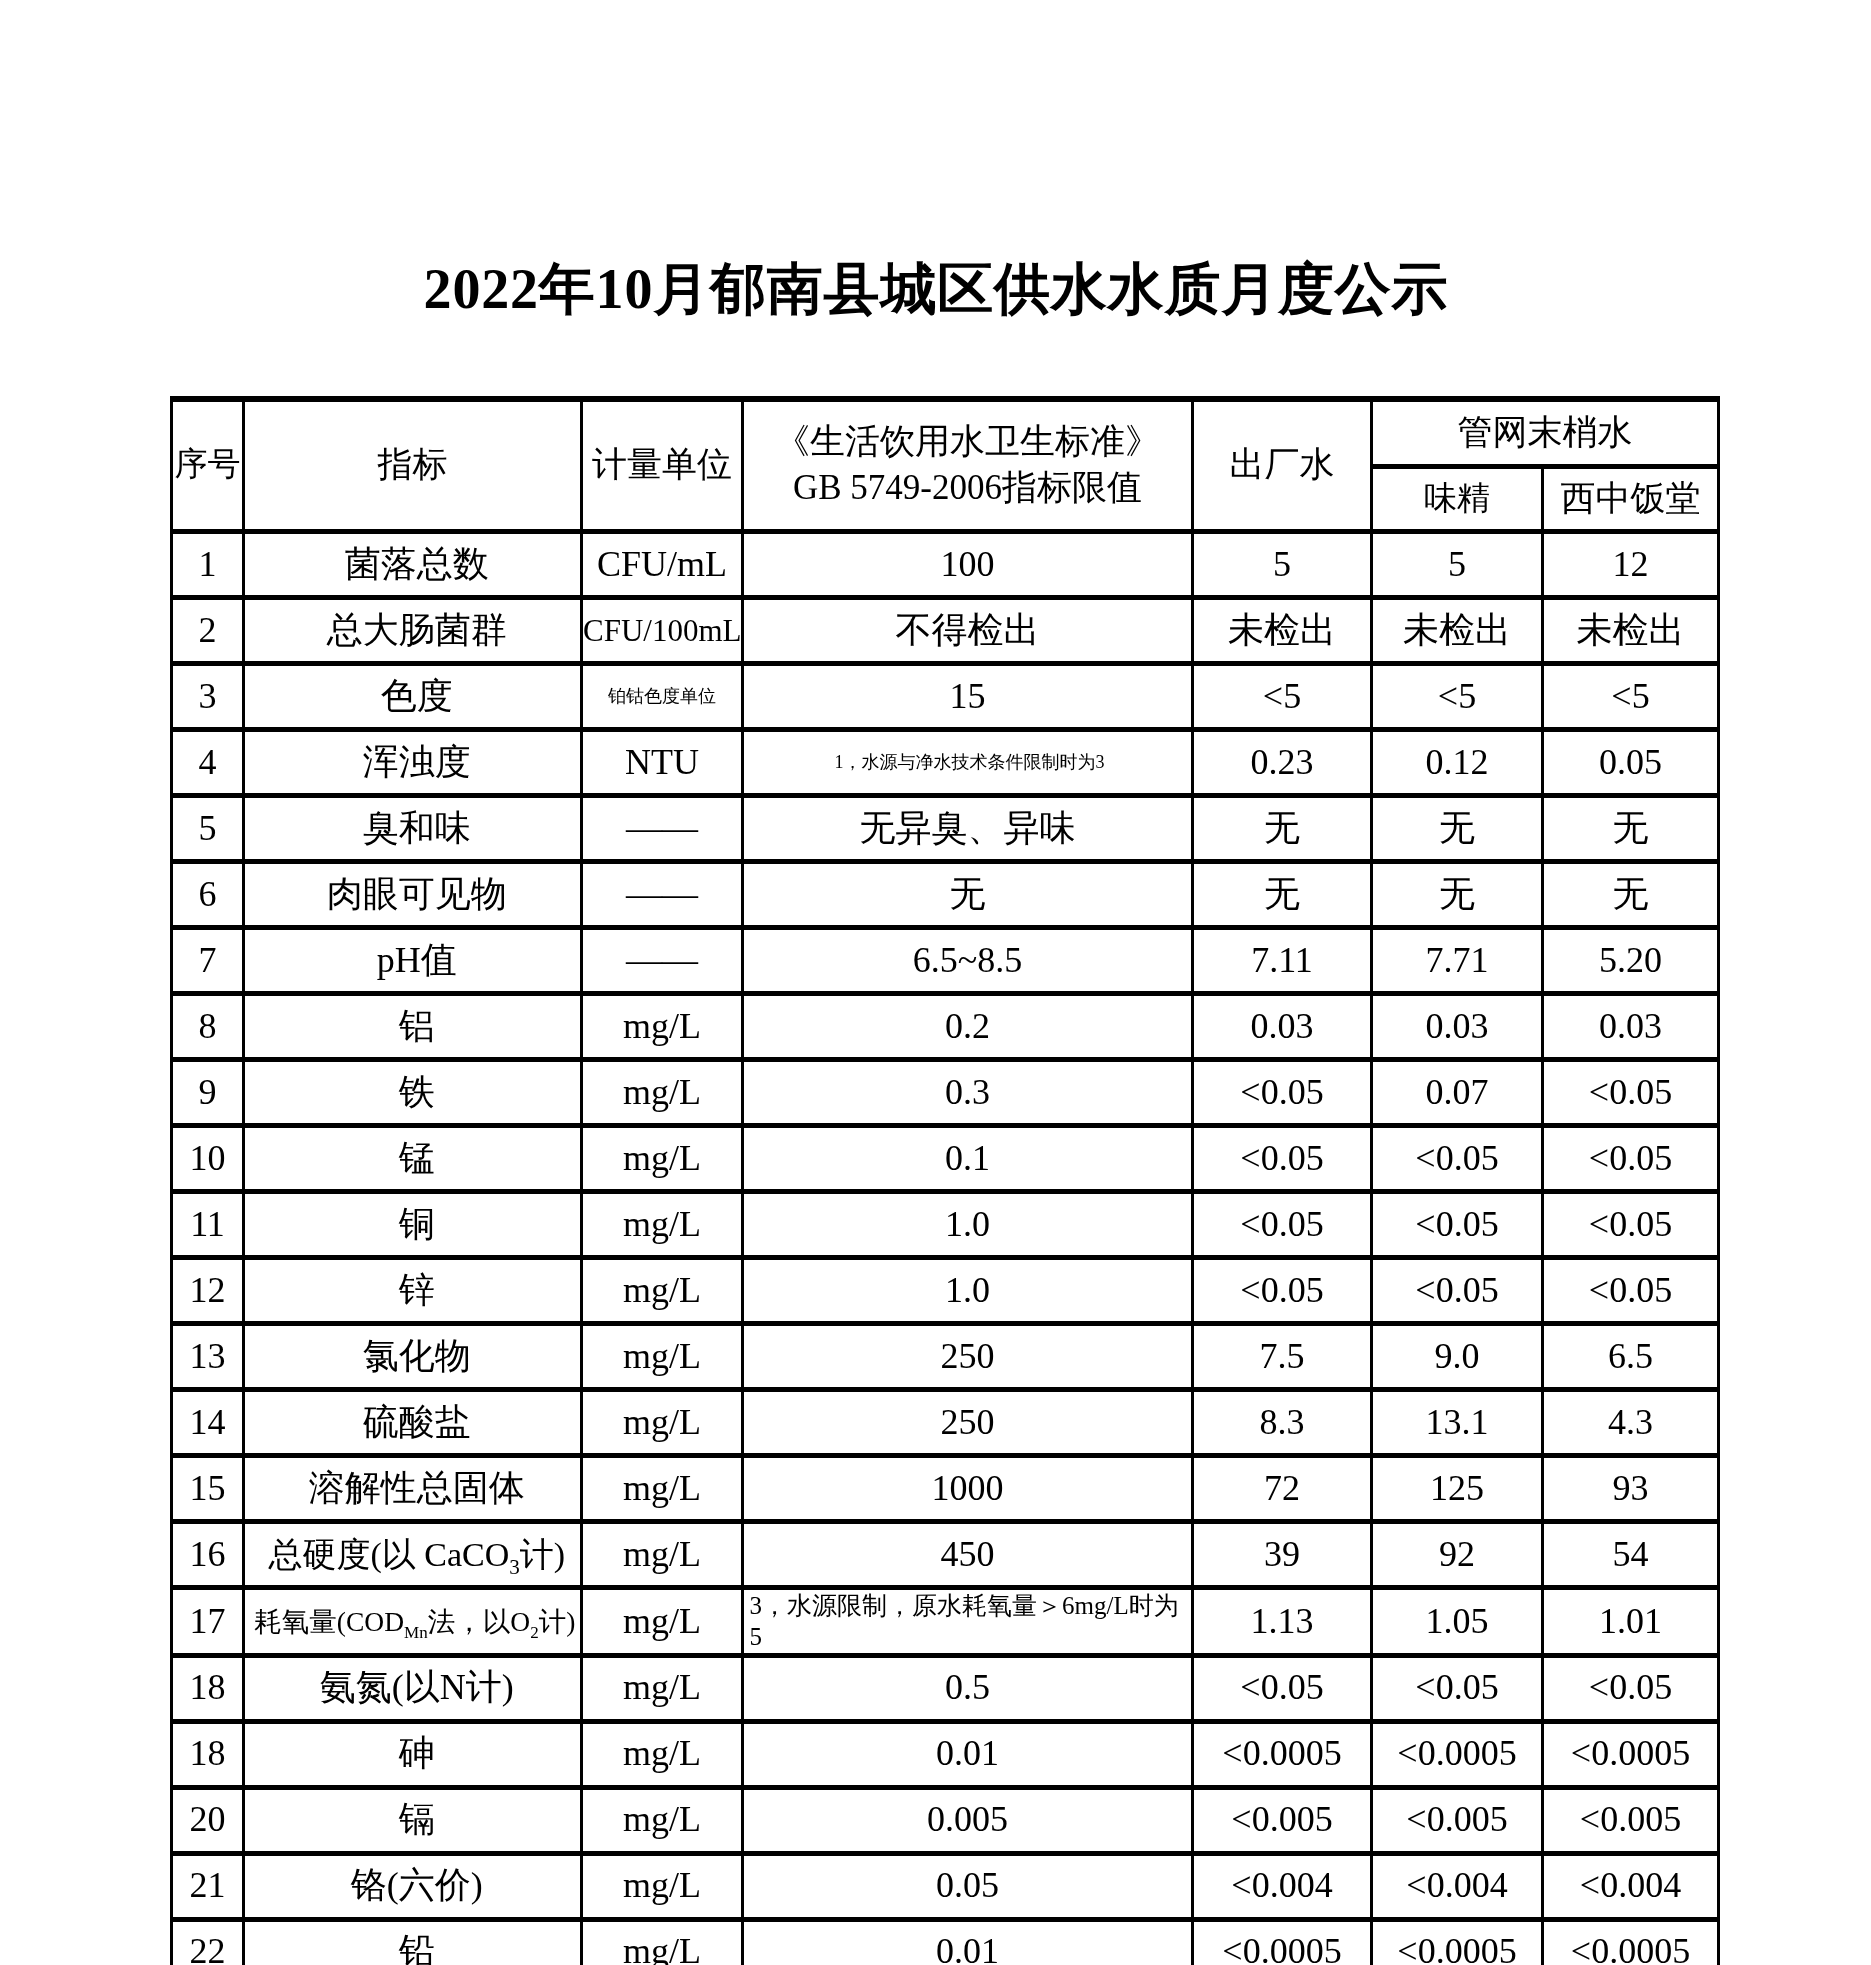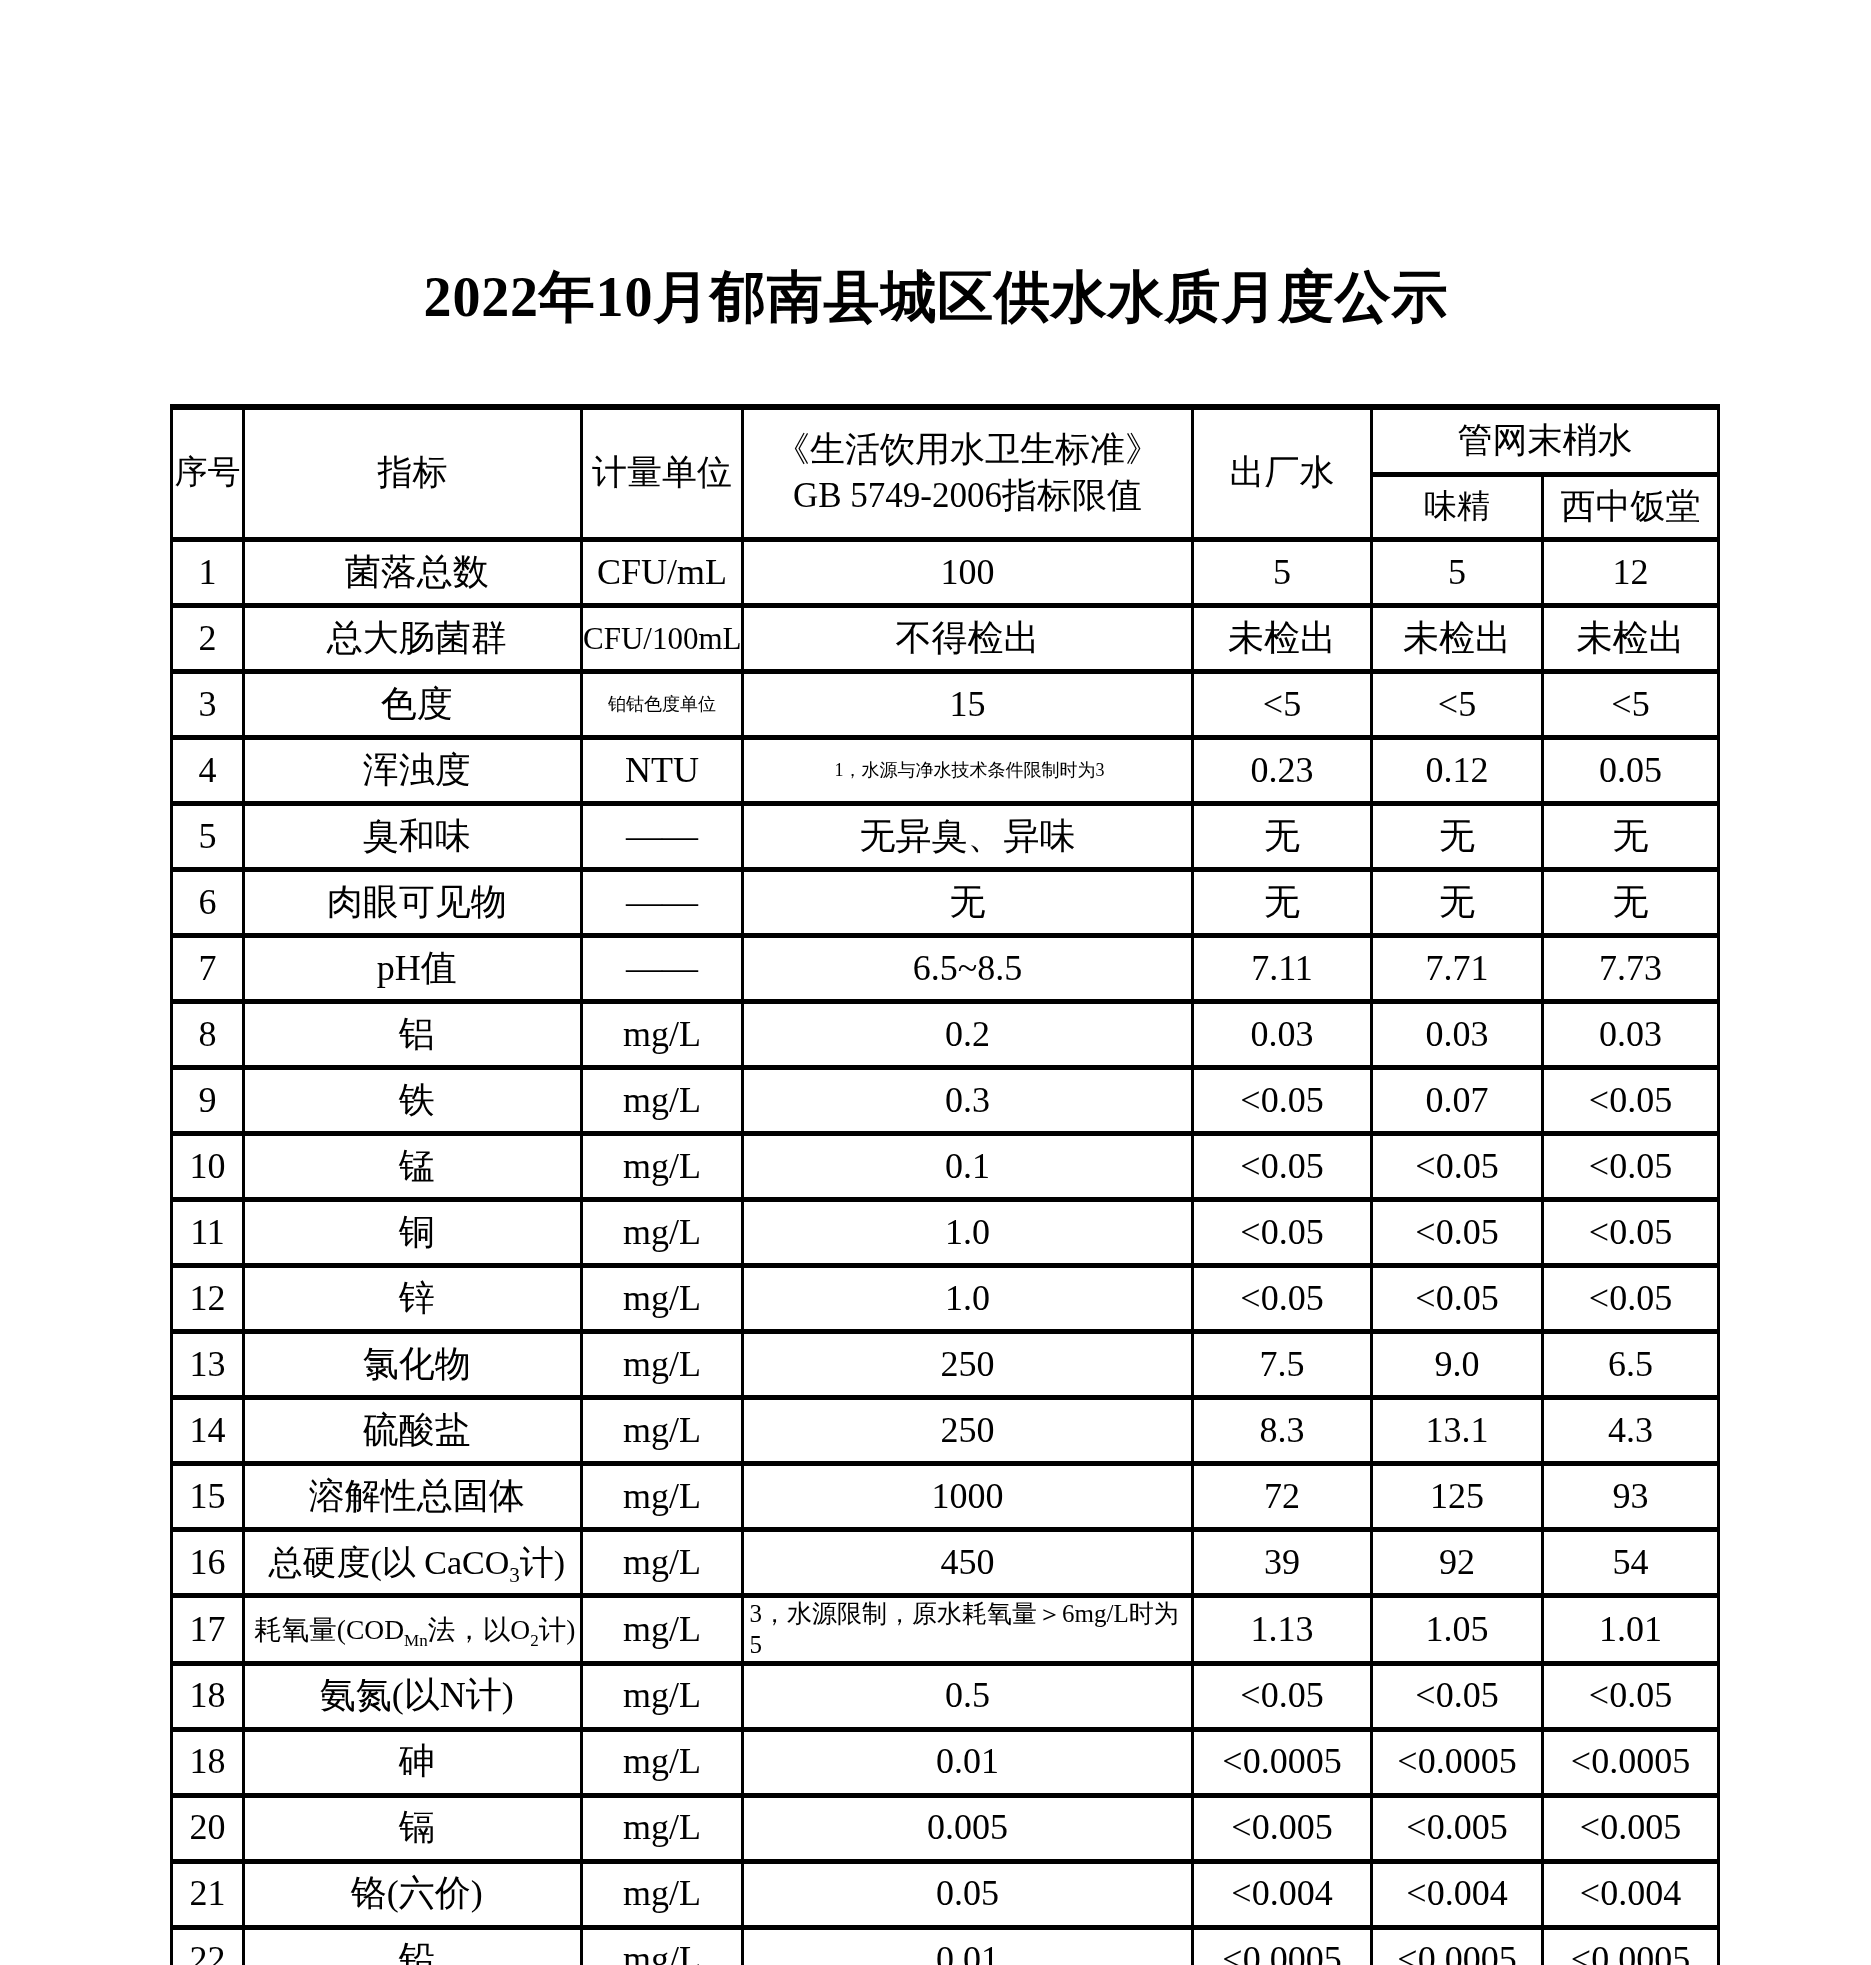--- a/index.html
+++ b/index.html
@@ -8,21 +8,21 @@
     background: #ffffff;
   }
   body {
     width: 1872px;
     height: 2647px;
     font-family: "Liberation Serif", "DejaVu Serif", serif;
     color: #000000;
     overflow: hidden;
   }
   .page-title {
-    margin: 12px;
+    margin: 4px;
     padding-top: 255px;
     font-size: 56px;
     font-weight: bold;
     line-height: 1.1;
     text-align: center;
     letter-spacing: 0.8px;
     white-space: nowrap;
   }
   table.report {
     margin: 75px 0 0 170px;
@@ -158,21 +158,21 @@
     <td class="c-val">无</td>
     <td class="c-val">无</td>
   </tr>
         <tr>
     <td class="c-seq">7</td>
     <td class="c-ind">pH值</td>
     <td class="c-unit">——</td>
     <td class="c-limit">6.5~8.5</td>
     <td class="c-val">7.11</td>
     <td class="c-val">7.71</td>
-    <td class="c-val">7.73</td>
+    <td class="c-val">5.20</td>
   </tr>
         <tr>
     <td class="c-seq">8</td>
     <td class="c-ind">铝</td>
     <td class="c-unit">mg/L</td>
     <td class="c-limit">0.2</td>
     <td class="c-val">0.03</td>
     <td class="c-val">0.03</td>
     <td class="c-val">0.03</td>
   </tr>

